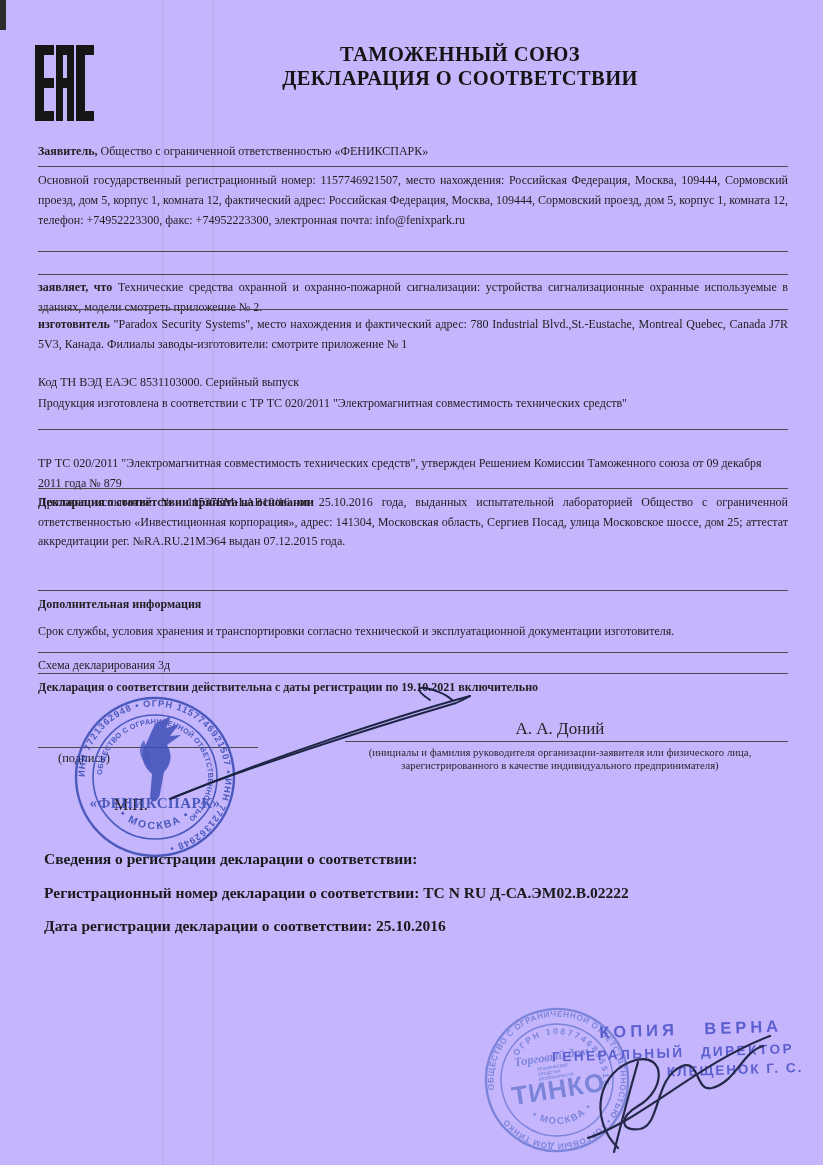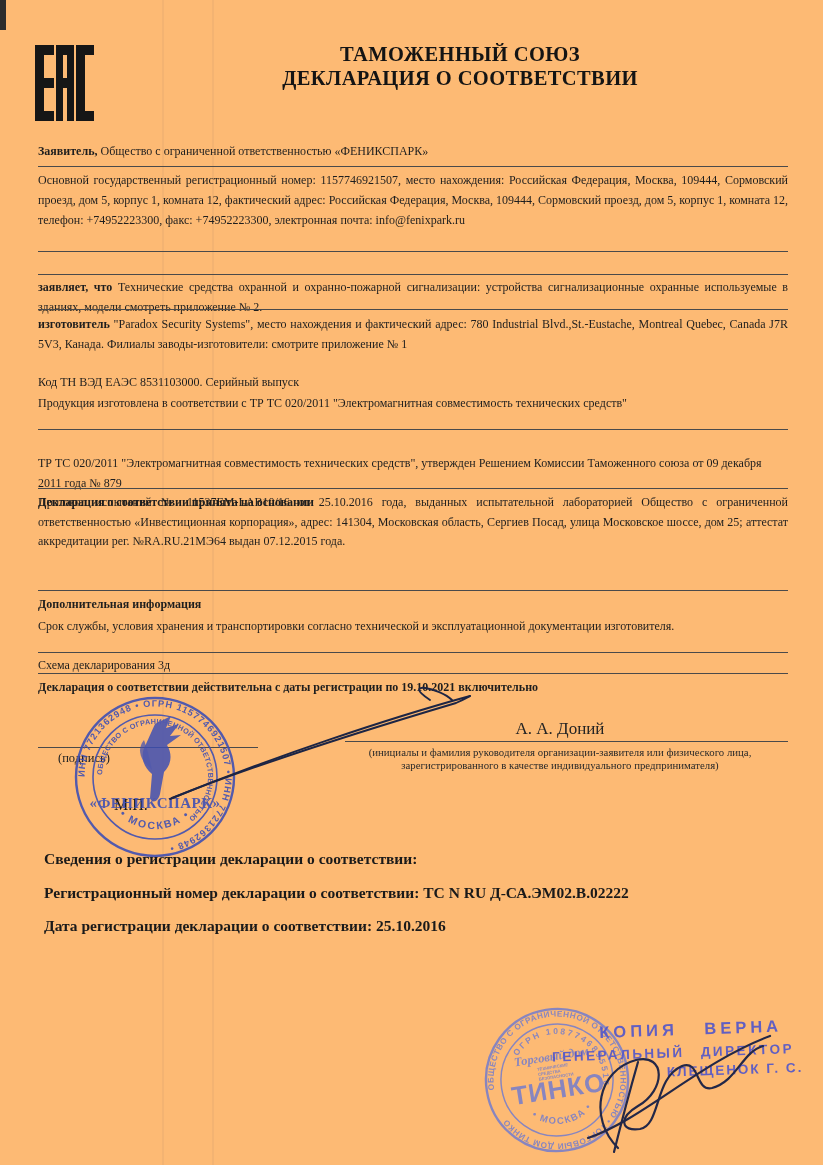--- a/index.html
+++ b/index.html
@@ -1,16 +1,16 @@
 <!DOCTYPE html>
 <html><head>
 <meta charset="utf-8">
 <style>
   html,body{margin:0;padding:0;background:#e8e8e8;}
-  .page{position:relative;width:823px;height:1165px;background:#fdba74;
+  .page{position:relative;width:823px;height:1165px;background:#c4b5fd;
         font-family:"Liberation Serif", serif;color:#1e1e1e;overflow:hidden;margin:0 auto;}
   .scan-mark{position:absolute;left:0;top:0;width:6px;height:30px;background:#2d2d2d;}
   .fold{position:absolute;top:0;width:2px;height:1165px;background:rgba(60,60,70,0.05);}
   
   .eac{position:absolute;left:35px;top:45px;}
   
   .title{position:absolute;top:42px;left:150px;width:620px;text-align:center;
          font-weight:bold;font-size:20.5px;line-height:24px;letter-spacing:0.4px;color:#141414;}
   
   .blk{position:absolute;left:38px;width:750px;font-size:12px;line-height:20px;}
@@ -89,21 +89,21 @@
   <div class="blk" style="top:453px;line-height:20px">ТР ТС 020/2011 "Электромагнитная совместимость технических средств", утвержден Решением Комиссии Таможенного союза от 09 декабря 2011 года № 879</div>
   <div class="rule" style="top:488px"></div>
 
   <div class="blk bold" style="top:492px">Декларация о соответствии принята на основании</div>
 
   <div class="blk just" style="top:493px;line-height:19.5px">Протокол испытаний № 11537EM-LAB10/16 от 25.10.2016 года, выданных испытательной лабораторией Общество с ограниченной ответственностью «Инвестиционная корпорация», адрес: 141304, Московская область, Сергиев Посад, улица Московское шоссе, дом 25; аттестат аккредитации рег. №RA.RU.21МЭ64 выдан 07.12.2015 года.</div>
   <div class="rule" style="top:590px"></div>
 
   <div class="blk bold" style="top:594px">Дополнительная информация</div>
 
-  <div class="blk" style="top:618px;line-height:17px">Срок службы, условия хранения и транспортировки согласно технической и эксплуатационной документации изготовителя.</div>
+  <div class="blk" style="top:618px;line-height:26px">Срок службы, условия хранения и транспортировки согласно технической и эксплуатационной документации изготовителя.</div>
   <div class="rule" style="top:652px"></div>
 
   <div class="blk" style="top:655px">Схема декларирования 3д</div>
   <div class="rule" style="top:673px"></div>
 
   <div class="blk bold" style="top:677px">Декларация о соответствии действительна с даты регистрации по 19.10.2021 включительно</div>
 
   <div class="sig-line-left"></div>
   <div class="sig-caption">(подпись)</div>
   <div class="mp">М.П.</div>

